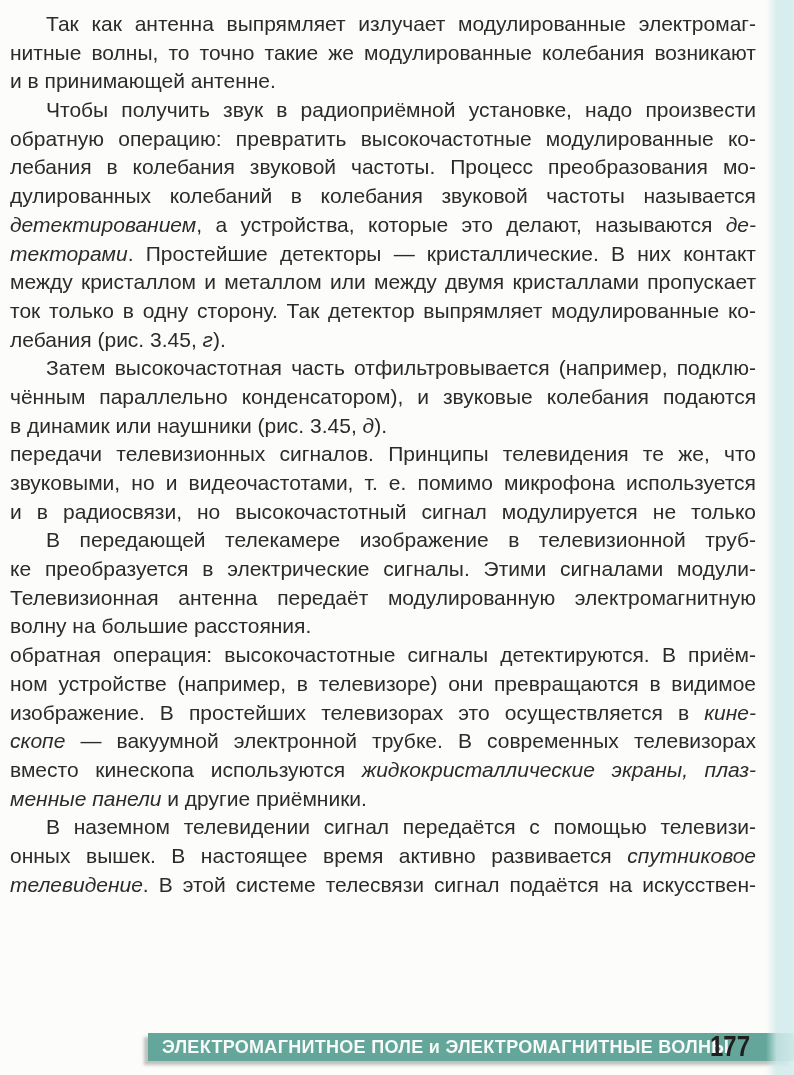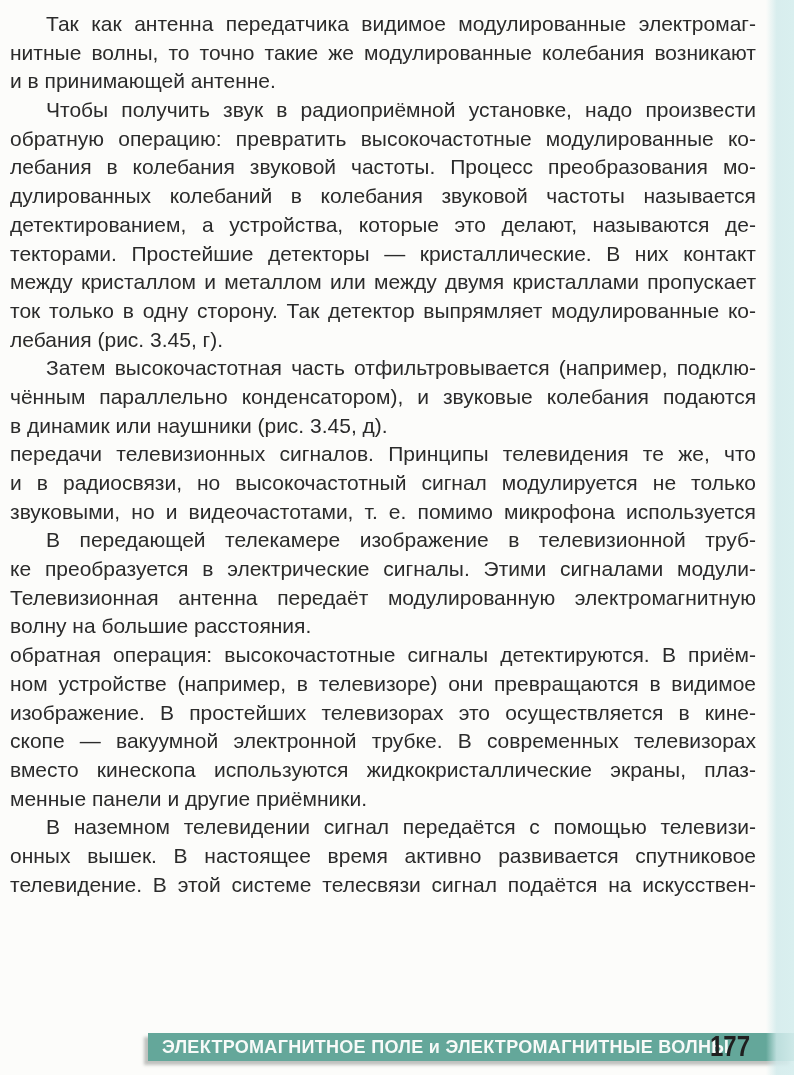--- a/index.html
+++ b/index.html
@@ -24,21 +24,21 @@
     padding:10px 38px 0 10px;box-sizing:border-box;
     color:var(--ink);font-size:21px;
   }
   .para{margin:0;}
   .line{
     height:28.7px;line-height:28.7px;white-space:normal;
     text-align:justify;text-align-last:justify;
   }
   .line.first{text-indent:36px;}
   .line.pl{text-align:center;text-align-last:left;}
-  .it{}
+  .it{font-style:italic;}
   
   .footer-bar{
     position:absolute;left:148px;top:1033px;width:646px;height:28px;z-index:2;
     background:var(--bar);
     box-shadow:-4px 4px 3px rgba(118,122,118,.45);
     display:flex;align-items:center;
   }
   .footer-title{
     color:var(--bar-text);font-weight:bold;font-size:18px;line-height:28px;
     padding-left:14px;letter-spacing:.3px;white-space:nowrap;
@@ -47,21 +47,21 @@
     position:absolute;left:700px;top:1030px;width:60px;height:32px;z-index:4;
     color:var(--pagenum);font-size:30px;line-height:32px;font-weight:700;
     text-align:center;transform:scaleX(.8);
   }
 </style>
 </head>
 <body>
 
 <div class="text">
     <div class="para">
-      <div class="line first"><span>Так как антенна передатчика видимое модулированные электромаг-</span></div>
+      <div class="line first"><span>Так как антенна выпрямляет излучает модулированные электромаг-</span></div>
       <div class="line"><span>нитные волны, то точно такие же модулированные колебания возникают</span></div>
       <div class="line pl"><span>и в принимающей антенне.</span></div>
     </div>
     <div class="para">
       <div class="line first"><span>Чтобы получить звук в радиоприёмной установке, надо произвести</span></div>
       <div class="line"><span>обратную операцию: превратить высокочастотные модулированные ко-</span></div>
       <div class="line"><span>лебания в колебания звуковой частоты. Процесс преобразования мо-</span></div>
       <div class="line"><span>дулированных колебаний в колебания звуковой частоты называется</span></div>
       <div class="line"><span class="it">детектированием</span><span>, а устройства, которые это делают, называются </span><span class="it">де-</span></div>
       <div class="line"><span class="it">текторами</span><span>. Простейшие детекторы — кристаллические. В них контакт</span></div>
@@ -69,22 +69,22 @@
       <div class="line"><span>ток только в одну сторону. Так детектор выпрямляет модулированные ко-</span></div>
       <div class="line pl"><span>лебания (рис. 3.45, </span><span class="it">г</span><span>).</span></div>
     </div>
     <div class="para">
       <div class="line first"><span>Затем высокочастотная часть отфильтровывается (например, подклю-</span></div>
       <div class="line"><span>чённым параллельно конденсатором), и звуковые колебания подаются</span></div>
       <div class="line pl"><span>в динамик или наушники (рис. 3.45, </span><span class="it">д</span><span>).</span></div>
     </div>
     <div class="para">
       <div class="line"><span>передачи телевизионных сигналов. Принципы телевидения те же, что</span></div>
+      <div class="line"><span>звуковыми, но и видеочастотами, т. е. помимо микрофона используется</span></div>
       <div class="line"><span>и в радиосвязи, но высокочастотный сигнал модулируется не только</span></div>
-      <div class="line"><span>звуковыми, но и видеочастотами, т. е. помимо микрофона используется</span></div>
     </div>
     <div class="para">
       <div class="line first"><span>В передающей телекамере изображение в телевизионной труб-</span></div>
       <div class="line"><span>ке преобразуется в электрические сигналы. Этими сигналами модули-</span></div>
       <div class="line"><span>Телевизионная антенна передаёт модулированную электромагнитную</span></div>
       <div class="line pl"><span>волну на большие расстояния.</span></div>
     </div>
     <div class="para">
       <div class="line"><span>обратная операция: высокочастотные сигналы детектируются. В приём-</span></div>
       <div class="line"><span>ном устройстве (например, в телевизоре) они превращаются в видимое</span></div>

